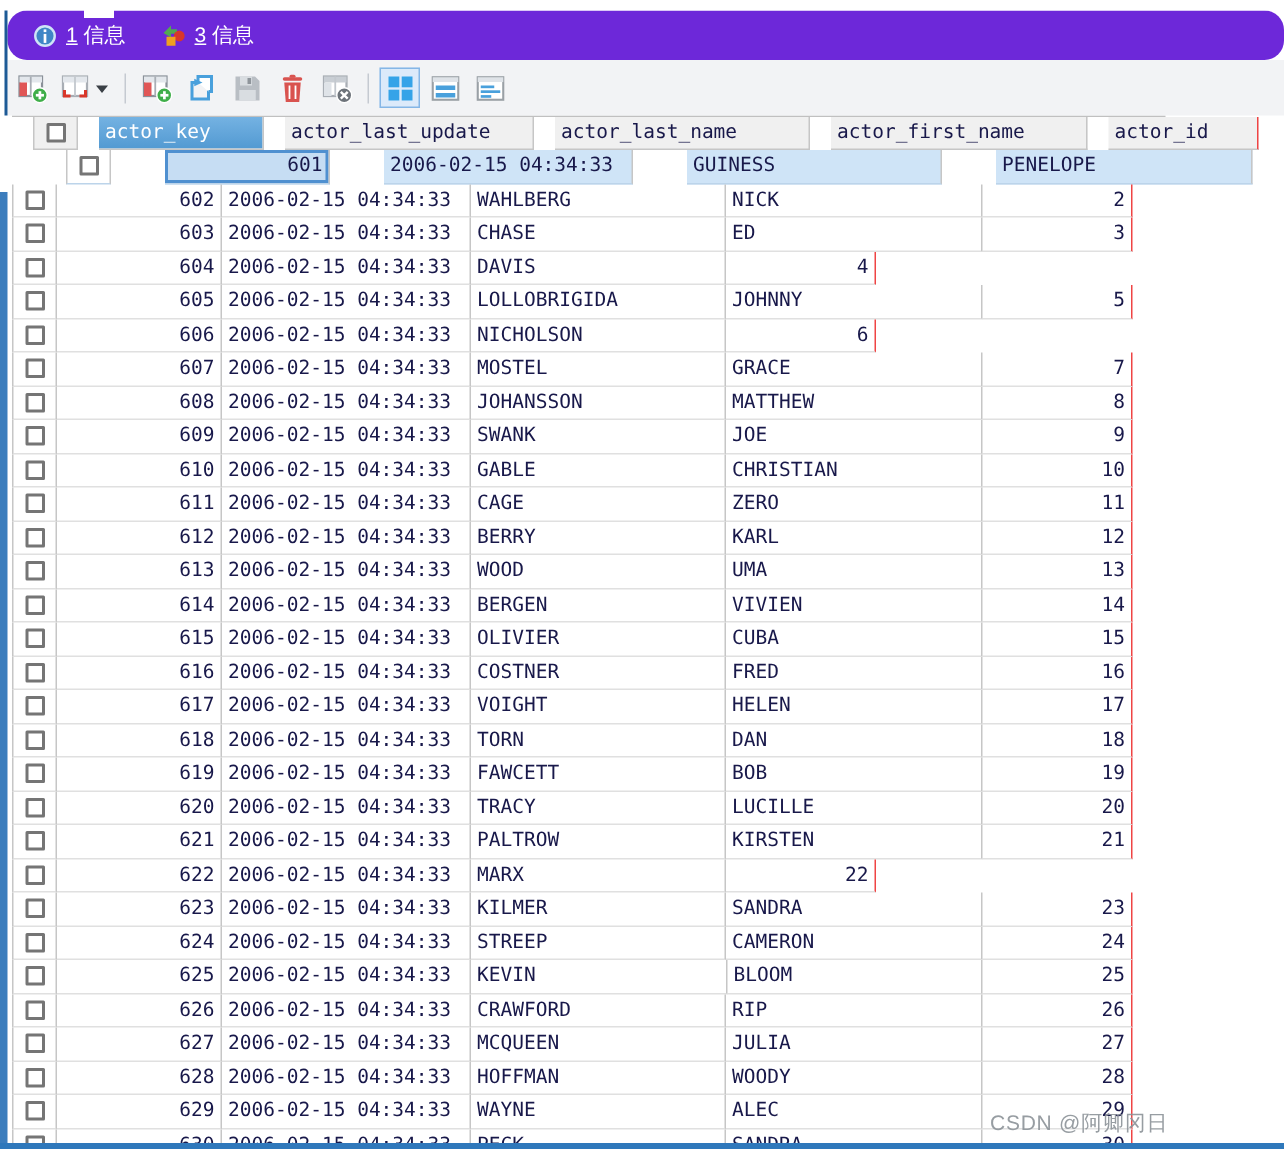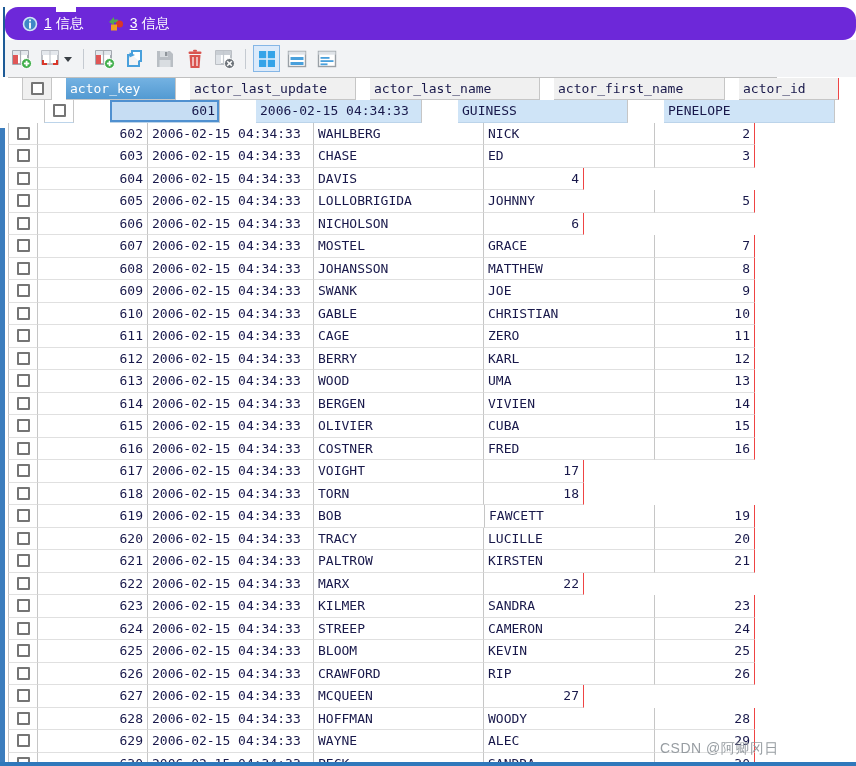--- a/index.html
+++ b/index.html
@@ -373,39 +373,41 @@
           <div class="cell c4">FRED</div>
           <div class="cell c5">16</div>
         </div>
         <div class="trow">
           <div class="cell c0">
             <span class="checkbox"></span>
           </div>
           <div class="cell c1">617</div>
           <div class="cell c2">2006-02-15 04:34:33</div>
           <div class="cell c3">VOIGHT</div>
+          <div class="cell c4">HELEN</div>
           <div class="cell c5">17</div>
         </div>
         <div class="trow">
           <div class="cell c0">
             <span class="checkbox"></span>
           </div>
           <div class="cell c1">618</div>
           <div class="cell c2">2006-02-15 04:34:33</div>
           <div class="cell c3">TORN</div>
+          <div class="cell c4">DAN</div>
           <div class="cell c5">18</div>
         </div>
         <div class="trow">
           <div class="cell c0">
             <span class="checkbox"></span>
           </div>
           <div class="cell c1">619</div>
           <div class="cell c2">2006-02-15 04:34:33</div>
+          <div class="cell c3">FAWCETT</div>
           <div class="cell c4">BOB</div>
-          <div class="cell c3">FAWCETT</div>
           <div class="cell c5">19</div>
         </div>
         <div class="trow">
           <div class="cell c0">
             <span class="checkbox"></span>
           </div>
           <div class="cell c1">620</div>
           <div class="cell c2">2006-02-15 04:34:33</div>
           <div class="cell c3">TRACY</div>
           <div class="cell c4">LUCILLE</div>
@@ -449,41 +451,42 @@
           <div class="cell c3">STREEP</div>
           <div class="cell c4">CAMERON</div>
           <div class="cell c5">24</div>
         </div>
         <div class="trow">
           <div class="cell c0">
             <span class="checkbox"></span>
           </div>
           <div class="cell c1">625</div>
           <div class="cell c2">2006-02-15 04:34:33</div>
+          <div class="cell c4">KEVIN</div>
           <div class="cell c3">BLOOM</div>
-          <div class="cell c4">KEVIN</div>
           <div class="cell c5">25</div>
         </div>
         <div class="trow">
           <div class="cell c0">
             <span class="checkbox"></span>
           </div>
           <div class="cell c1">626</div>
           <div class="cell c2">2006-02-15 04:34:33</div>
           <div class="cell c3">CRAWFORD</div>
           <div class="cell c4">RIP</div>
           <div class="cell c5">26</div>
         </div>
         <div class="trow">
           <div class="cell c0">
             <span class="checkbox"></span>
           </div>
           <div class="cell c1">627</div>
           <div class="cell c2">2006-02-15 04:34:33</div>
           <div class="cell c3">MCQUEEN</div>
+          <div class="cell c4">JULIA</div>
           <div class="cell c5">27</div>
         </div>
         <div class="trow">
           <div class="cell c0">
             <span class="checkbox"></span>
           </div>
           <div class="cell c1">628</div>
           <div class="cell c2">2006-02-15 04:34:33</div>
           <div class="cell c3">HOFFMAN</div>
           <div class="cell c4">WOODY</div>

